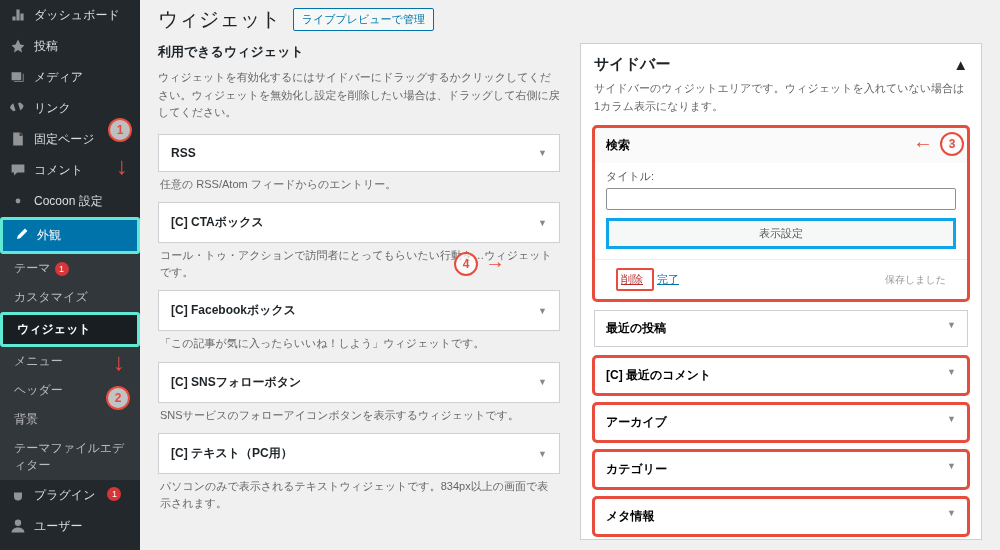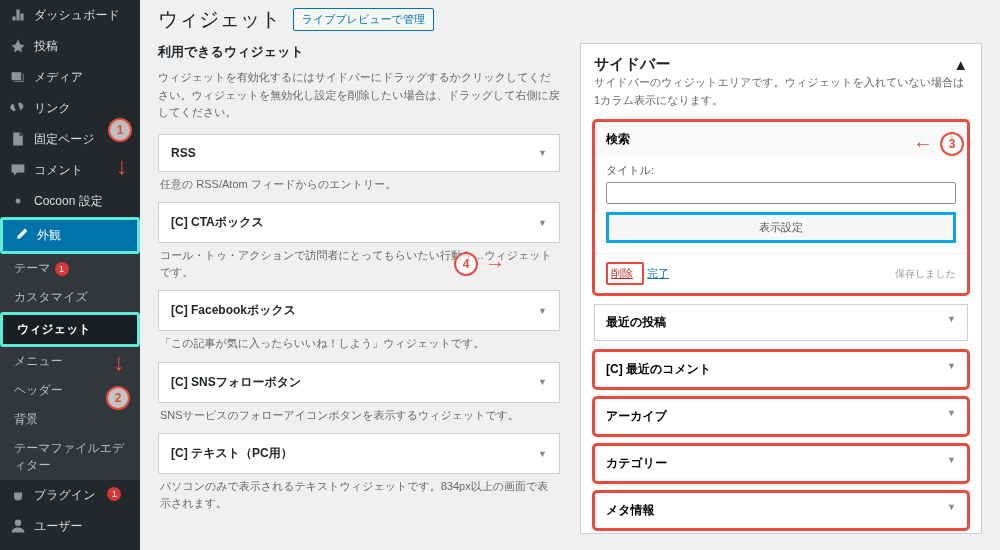--- a/index.html
+++ b/index.html
@@ -25,21 +25,21 @@
 .widget-hd .chev{color:#888;font-size:9px}
 .widget-desc{font-size:11px;color:#666;padding:4px 2px 10px;line-height:1.5}
 .area-box{border:1px solid #ccd0d4;background:#fff;padding:11px 13px;margin-bottom:8px}
 .area-hd{display:flex;justify-content:space-between;align-items:center;font-size:15px;font-weight:600;color:#1d2327;cursor:pointer}
 .inner-widget{border:1px solid #ccd0d4;background:#fafafa;margin-top:10px}
 .inner-hd{display:flex;justify-content:space-between;padding:9px 11px;font-size:12px;font-weight:600;cursor:pointer}
 .inner-body{padding:6px 11px 10px;background:#fff}
 .lbl{font-size:11px;color:#555;display:block;margin-bottom:4px}
 .txt-in{width:100%;border:1px solid #8c8f94;padding:3px 6px;font-size:12px;border-radius:2px;margin-bottom:8px}
 .disp-btn{width:100%;border:3px solid #0ea5e9;background:#f6f7f7;padding:5px;font-size:11px;color:#555;cursor:pointer}
-.inner-ft{display:flex;justify-content:space-between;align-items:center;padding:8px 11px;border-top:1px solid #eee;background:#fff;font-size:11px}
+.inner-ft{display:flex;justify-content:space-between;align-items:center;padding:8px 21px;border-top:1px solid #eee;background:#fff;font-size:11px}
 .del{color:#b32d2e;text-decoration:underline;cursor:pointer;margin-right:6px}
 .done{color:#0073aa;text-decoration:underline;cursor:pointer}
 .saved{color:#999;font-size:10px}
 .hl{border:3px solid #5eead4;border-radius:4px}
 .hl-widget{outline:3px solid #e74c3c;outline-offset:-1px;border-radius:3px}
 .ann{position:absolute;z-index:99;pointer-events:none}
 .circ{width:24px;height:24px;border:2.5px solid #e74c3c;border-radius:50%;display:flex;align-items:center;justify-content:center;color:#e74c3c;font-weight:700;font-size:12px;background:rgba(255,255,255,.7)}
 .arrow{position:absolute;color:#e74c3c;font-size:24px;font-weight:700}
 svg{fill:currentColor}
 </style>
@@ -172,21 +172,21 @@
             </div>
             <p class="widget-desc">パソコンのみで表示されるテキストウィジェットです。834px以上の画面で表示されます。</p>
           </div>
       </div>
       <div class="col">
         <div class="area-box" style="padding-bottom:4px">
           <div class="area-hd">
             <span>サイドバー</span>
             <span class="chev">▲</span>
           </div>
-          <p class="desc" style="">サイドバーのウィジットエリアです。ウィジェットを入れていない場合は1カラム表示になります。</p>
+          <p class="desc" style="margin-top:6px">サイドバーのウィジットエリアです。ウィジェットを入れていない場合は1カラム表示になります。</p>
 
           <div class="inner-widget hl-widget">
             <div class="inner-hd">
               <span>検索</span>
               <span style="font-size:9px;color:#888">▲</span>
             </div>
             <div class="inner-body">
               <label class="lbl">タイトル:</label>
               <input class="txt-in" style="">
               <button class="disp-btn">表示設定</button>

